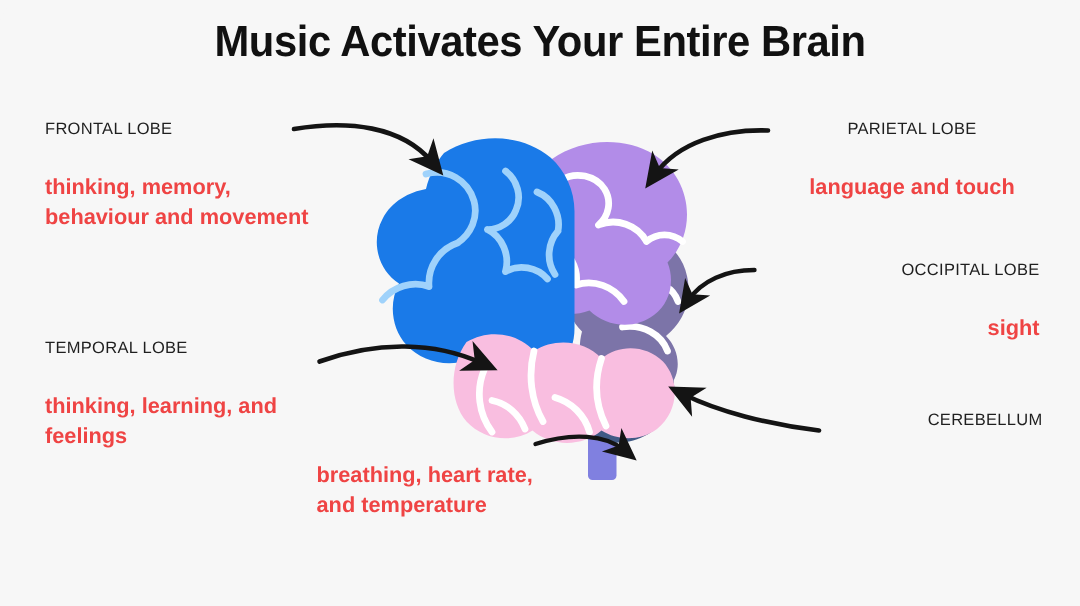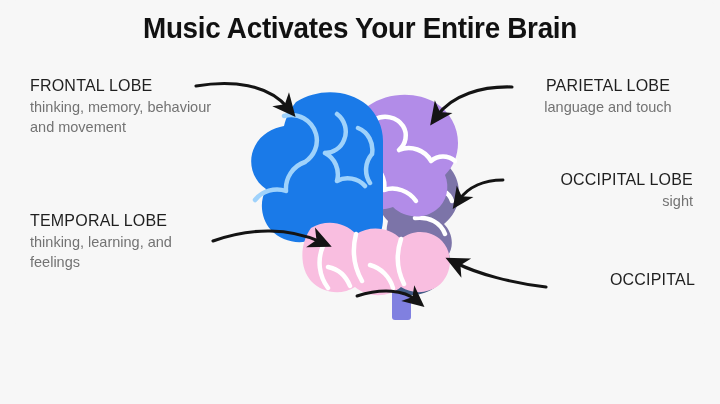--- a/index.html
+++ b/index.html
@@ -35,40 +35,40 @@
     color: #111111;
     transform: scaleX(0.96);
   }
 
   
   .callout {
     position: absolute;
     color: #242424;
   }
   .callout .lobe-name {
-    font-size: 16px;
+    font-size: 11px;
     font-weight: 400;
     letter-spacing: 0.2px;
     color: #1f1f1f;
     white-space: nowrap;
     line-height: 20px;
   }
   .callout .lobe-desc {
     font-size: 14.5px;
-    font-weight: 400;
-    color: #737373;
+    font-weight: 700;
+    color: #ef4444;
     line-height: 19.5px;
-    margin-top: 2px;
+    margin-top: 20px;
   }
   .align-right { text-align: right; }
   .align-left  { text-align: left; }
   .align-center{ text-align: center; }
 
   #callout-frontal  { left: 30px;  top: 76px;  width: 190px; }
-  #callout-temporal { left: 30px;  top: 211px; width: 195px; }
+  #callout-temporal { left: 30px;  top: 222px; width: 195px; }
   #callout-brainstem{ left: 211px; top: 288px; width: 160px; }
   #callout-parietal { left: 519px; top: 76px;  width: 178px; }
   #callout-occipital{ left: 498px; top: 170px; width: 195px; }
   #callout-cerebellum{left: 540px; top: 270px; width: 155px; }
 
   
   #brain-figure {
     position: absolute;
     left: 218px;
     top: 68px;
@@ -201,29 +201,30 @@
     <div class="lobe-name">FRONTAL LOBE</div>
     <div class="lobe-desc">thinking, memory, behaviour and movement</div>
   </div>
 
   <div class="callout align-left" id="callout-temporal">
     <div class="lobe-name">TEMPORAL LOBE</div>
     <div class="lobe-desc">thinking, learning, and feelings</div>
   </div>
 
   <div class="callout align-left" id="callout-brainstem">
+    <div class="lobe-desc">breathing, heart rate, and temperature</div>
   </div>
 
   <div class="callout align-center" id="callout-parietal">
     <div class="lobe-name">PARIETAL LOBE</div>
     <div class="lobe-desc">language and touch</div>
   </div>
 
   <div class="callout align-right" id="callout-occipital">
     <div class="lobe-name">OCCIPITAL LOBE</div>
     <div class="lobe-desc">sight</div>
   </div>
 
   <div class="callout align-right" id="callout-cerebellum">
-    <div class="lobe-name">OCCIPITAL</div>
+    <div class="lobe-name">CEREBELLUM</div>
   </div>
 
 </div>
 
 </body></html>

